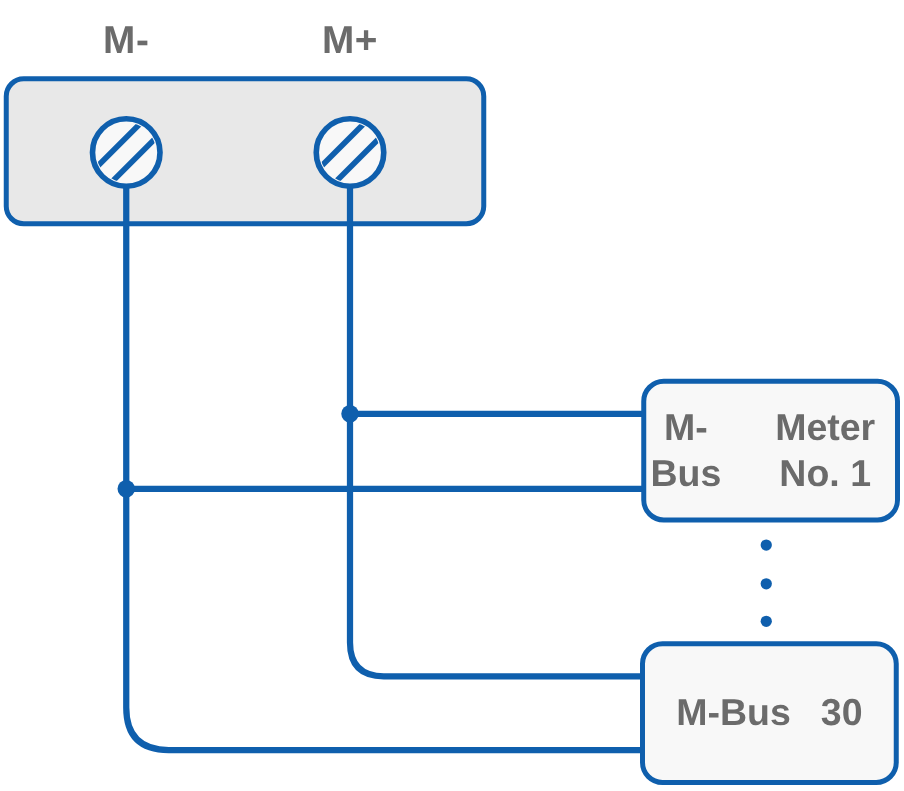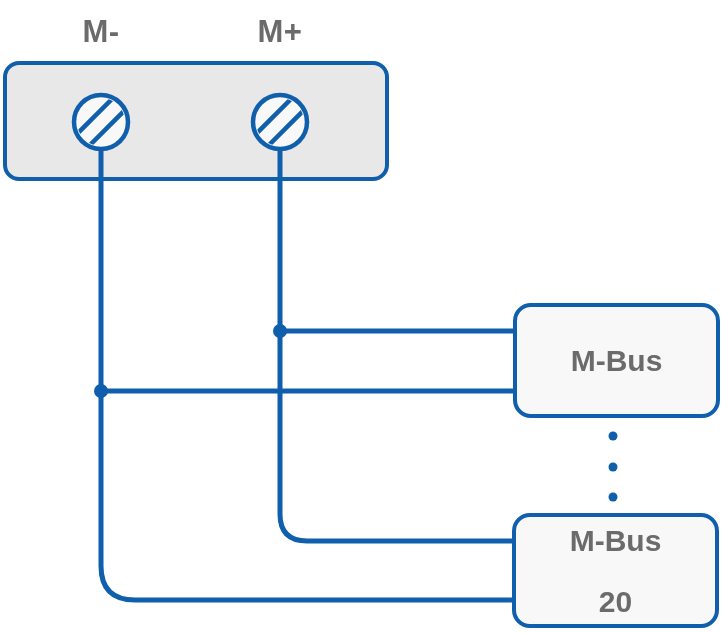--- a/index.html
+++ b/index.html
@@ -71,21 +71,21 @@
     fill: none;
   }
   .meter-box {
     position: absolute;
     width: 207px;
     height: 115px;
     background: var(--box_fill);
     border: 4.5px solid var(--wire);
     border-radius: 18px;
     display: flex;
-    flex-direction: column;
+    flex-direction: row;
     align-items: center;
     justify-content: center;
     z-index: 3;
     color: var(--text);
     font-size: 30px;
     font-weight: 700;
     line-height: 37px;
     text-align: center;
     gap: 24px;
   }
@@ -138,20 +138,21 @@
 
     <g>
       <circle class="ellipsis-dot" cx="613" cy="436" r="4.5"></circle>
       <circle class="ellipsis-dot" cx="613" cy="467" r="4.5"></circle>
       <circle class="ellipsis-dot" cx="613" cy="497" r="4.5"></circle>
     </g>
   </svg>
 
   <div class="meter-box meter-box-1">
     <div>M-Bus</div>
+    <div>Meter No. 1</div>
   </div>
 
   <div class="meter-box meter-box-20">
     <div>M-Bus</div>
-    <div>20</div>
+    <div>30</div>
   </div>
 
 </div>
 
 </body></html>

